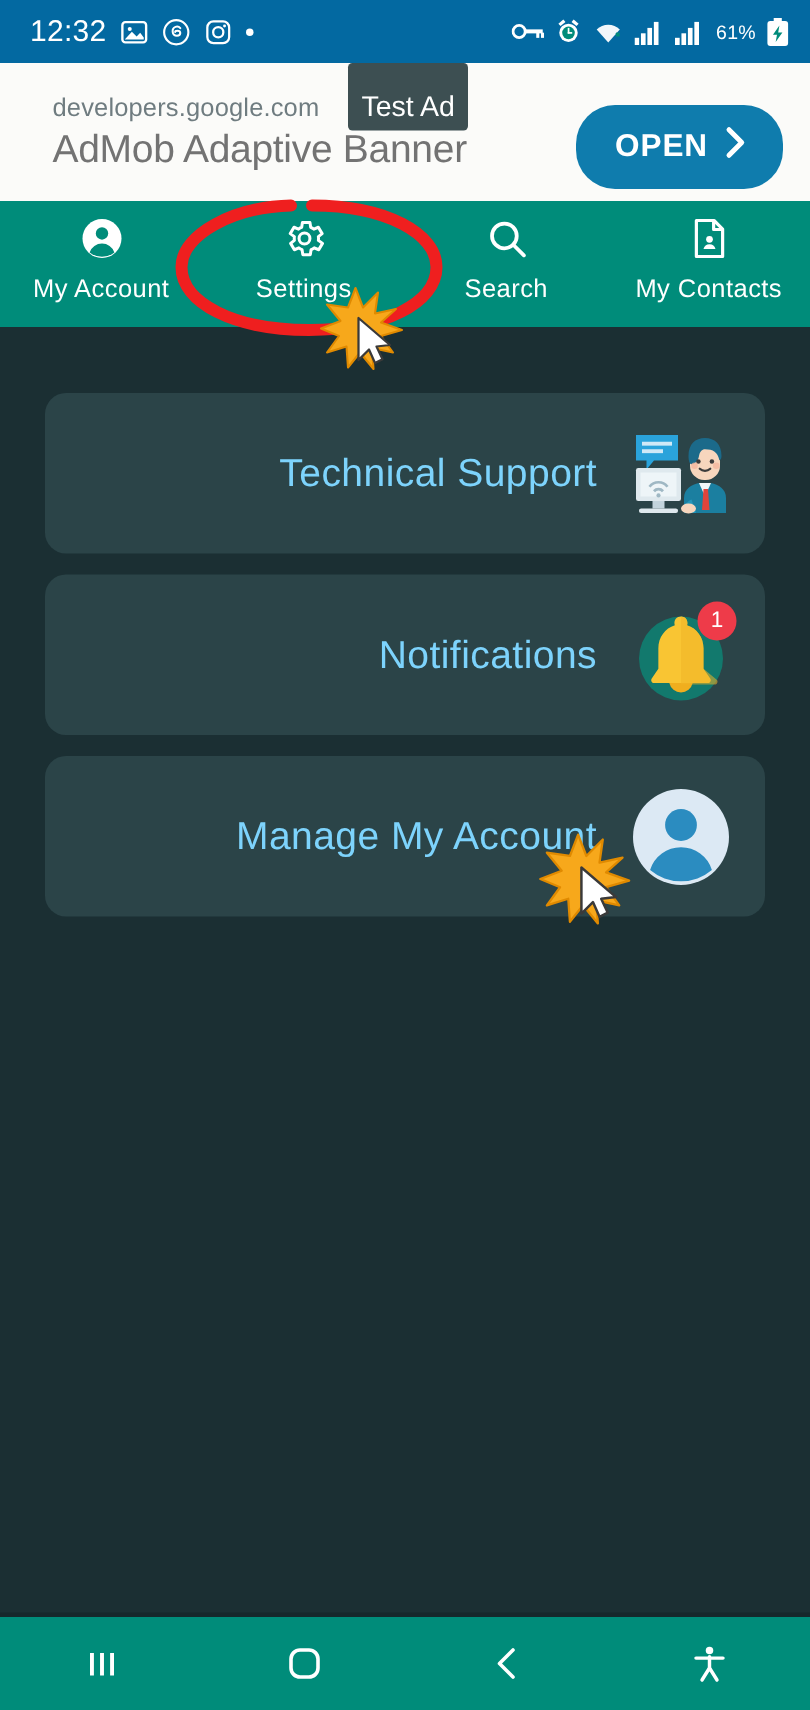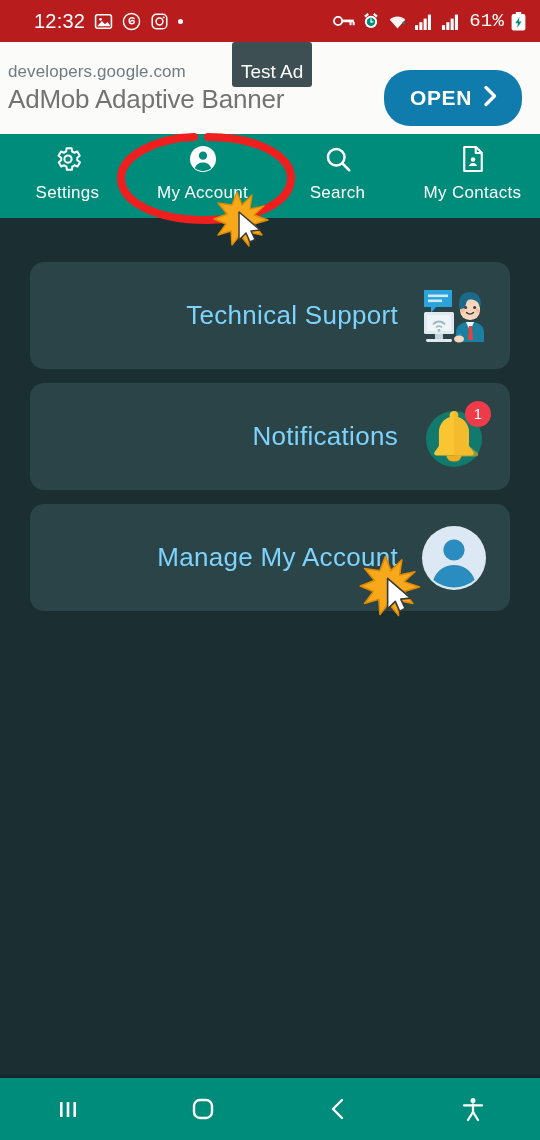--- a/index.html
+++ b/index.html
@@ -7,38 +7,38 @@
     width: 540px; height: 1140px;
     background: #1b2f33;
     font-family: "Liberation Sans", sans-serif;
     overflow: hidden;
   }
   .phone { position: relative; width: 540px; height: 1140px; background: #1b2f33; }
 
   
   .statusbar {
     position: absolute; top: 0; left: 0; width: 540px; height: 42px;
-    background: #b91c1c;
+    background: #0369a1;
     display: flex; align-items: center;
-    padding: 0 14px 0 34px;
+    padding: 0 14px 0 20px;
     color: #ffffff;
   }
   .sb-left { display: flex; align-items: center; gap: 9px; }
   .sb-right { display: flex; align-items: center; gap: 7px; margin-left: auto; }
   .sb-time { font-size: 20px; letter-spacing: .2px; }
-  .sb-pct { font-size: 19px; letter-spacing: .2px; font-family: Liberation Mono, monospace; }
+  .sb-pct { font-size: 13px; letter-spacing: .2px; }
   .sb-dot { width: 5px; height: 5px; border-radius: 50%; background: #fff; display:inline-block; }
   .ico { display: inline-flex; align-items: center; justify-content: center; }
 
   
   .ad {
     position: absolute; top: 42px; left: 0; width: 540px; height: 92px;
     background: #fbfbf9;
     display: flex; align-items: center;
-    padding: 0 18px 0 8px;
+    padding: 0 18px 0 35px;
   }
   .ad-text { display: flex; flex-direction: column; gap: 2px; }
   .ad-url { font-size: 17px; color: #6f7c80; letter-spacing: .1px; }
   .ad-title { font-size: 26px; color: #737373; letter-spacing: -.2px; }
   .ad-open {
     margin-left: auto;
     background: #0f7cad; color: #fff;
     border-radius: 26px; height: 56px;
     display: flex; align-items: center; gap: 11px;
     padding: 0 24px 0 26px;
@@ -204,36 +204,36 @@
       </span>
     </button>
   </div>
   <div class="ad-badge">Test Ad</div>
 
   <div class="tabbar">
 
     <div class="tab">
       <span class="ico">
         <svg width="30" height="30" viewBox="0 0 24 24">
-            <path d="M19.4 13a7.6 7.6 0 0 0 0-2l2-1.6-2-3.4-2.4 1a7.5 7.5 0 0 0-1.7-1l-.4-2.6h-4l-.4 2.6c-.6.2-1.2.6-1.7 1l-2.4-1-2 3.4L6.6 11a7.6 7.6 0 0 0 0 2l-2 1.6 2 3.4 2.4-1c.5.4 1.1.8 1.7 1l.4 2.6h4l.4-2.6c.6-.2 1.2-.6 1.7-1l2.4 1 2-3.4z" fill="none" stroke="#fff" stroke-width="1.6" stroke-linejoin="round"></path>
-            <circle cx="12" cy="12" r="2.9" fill="none" stroke="#fff" stroke-width="1.6"></circle>
-          </svg>
-      </span>
-      <span class="tab-label">Settings</span>
-    </div>
-
-    <div class="tab">
-      <span class="ico">
-        <svg width="30" height="30" viewBox="0 0 24 24">
             <circle cx="12" cy="12" r="10.4" fill="#fff"></circle>
             <circle cx="12" cy="9.3" r="3.3" fill="#008c7a"></circle>
             <path d="M5.4 19.4a7 7 0 0 1 13.2 0 10.4 10.4 0 0 1-13.2 0z" fill="#008c7a"></path>
           </svg>
       </span>
       <span class="tab-label">My  Account</span>
+    </div>
+
+    <div class="tab">
+      <span class="ico">
+        <svg width="30" height="30" viewBox="0 0 24 24">
+            <path d="M19.4 13a7.6 7.6 0 0 0 0-2l2-1.6-2-3.4-2.4 1a7.5 7.5 0 0 0-1.7-1l-.4-2.6h-4l-.4 2.6c-.6.2-1.2.6-1.7 1l-2.4-1-2 3.4L6.6 11a7.6 7.6 0 0 0 0 2l-2 1.6 2 3.4 2.4-1c.5.4 1.1.8 1.7 1l.4 2.6h4l.4-2.6c.6-.2 1.2-.6 1.7-1l2.4 1 2-3.4z" fill="none" stroke="#fff" stroke-width="1.6" stroke-linejoin="round"></path>
+            <circle cx="12" cy="12" r="2.9" fill="none" stroke="#fff" stroke-width="1.6"></circle>
+          </svg>
+      </span>
+      <span class="tab-label">Settings</span>
     </div>
 
     <div class="tab">
       <span class="ico">
         <svg width="30" height="30" viewBox="0 0 24 24">
             <circle cx="10.6" cy="10.6" r="6.6" fill="none" stroke="#fff" stroke-width="2"></circle>
             <path d="M15.6 15.6 L21 21" stroke="#fff" stroke-width="2" stroke-linecap="round"></path>
           </svg>
       </span>
       <span class="tab-label">Search</span>

